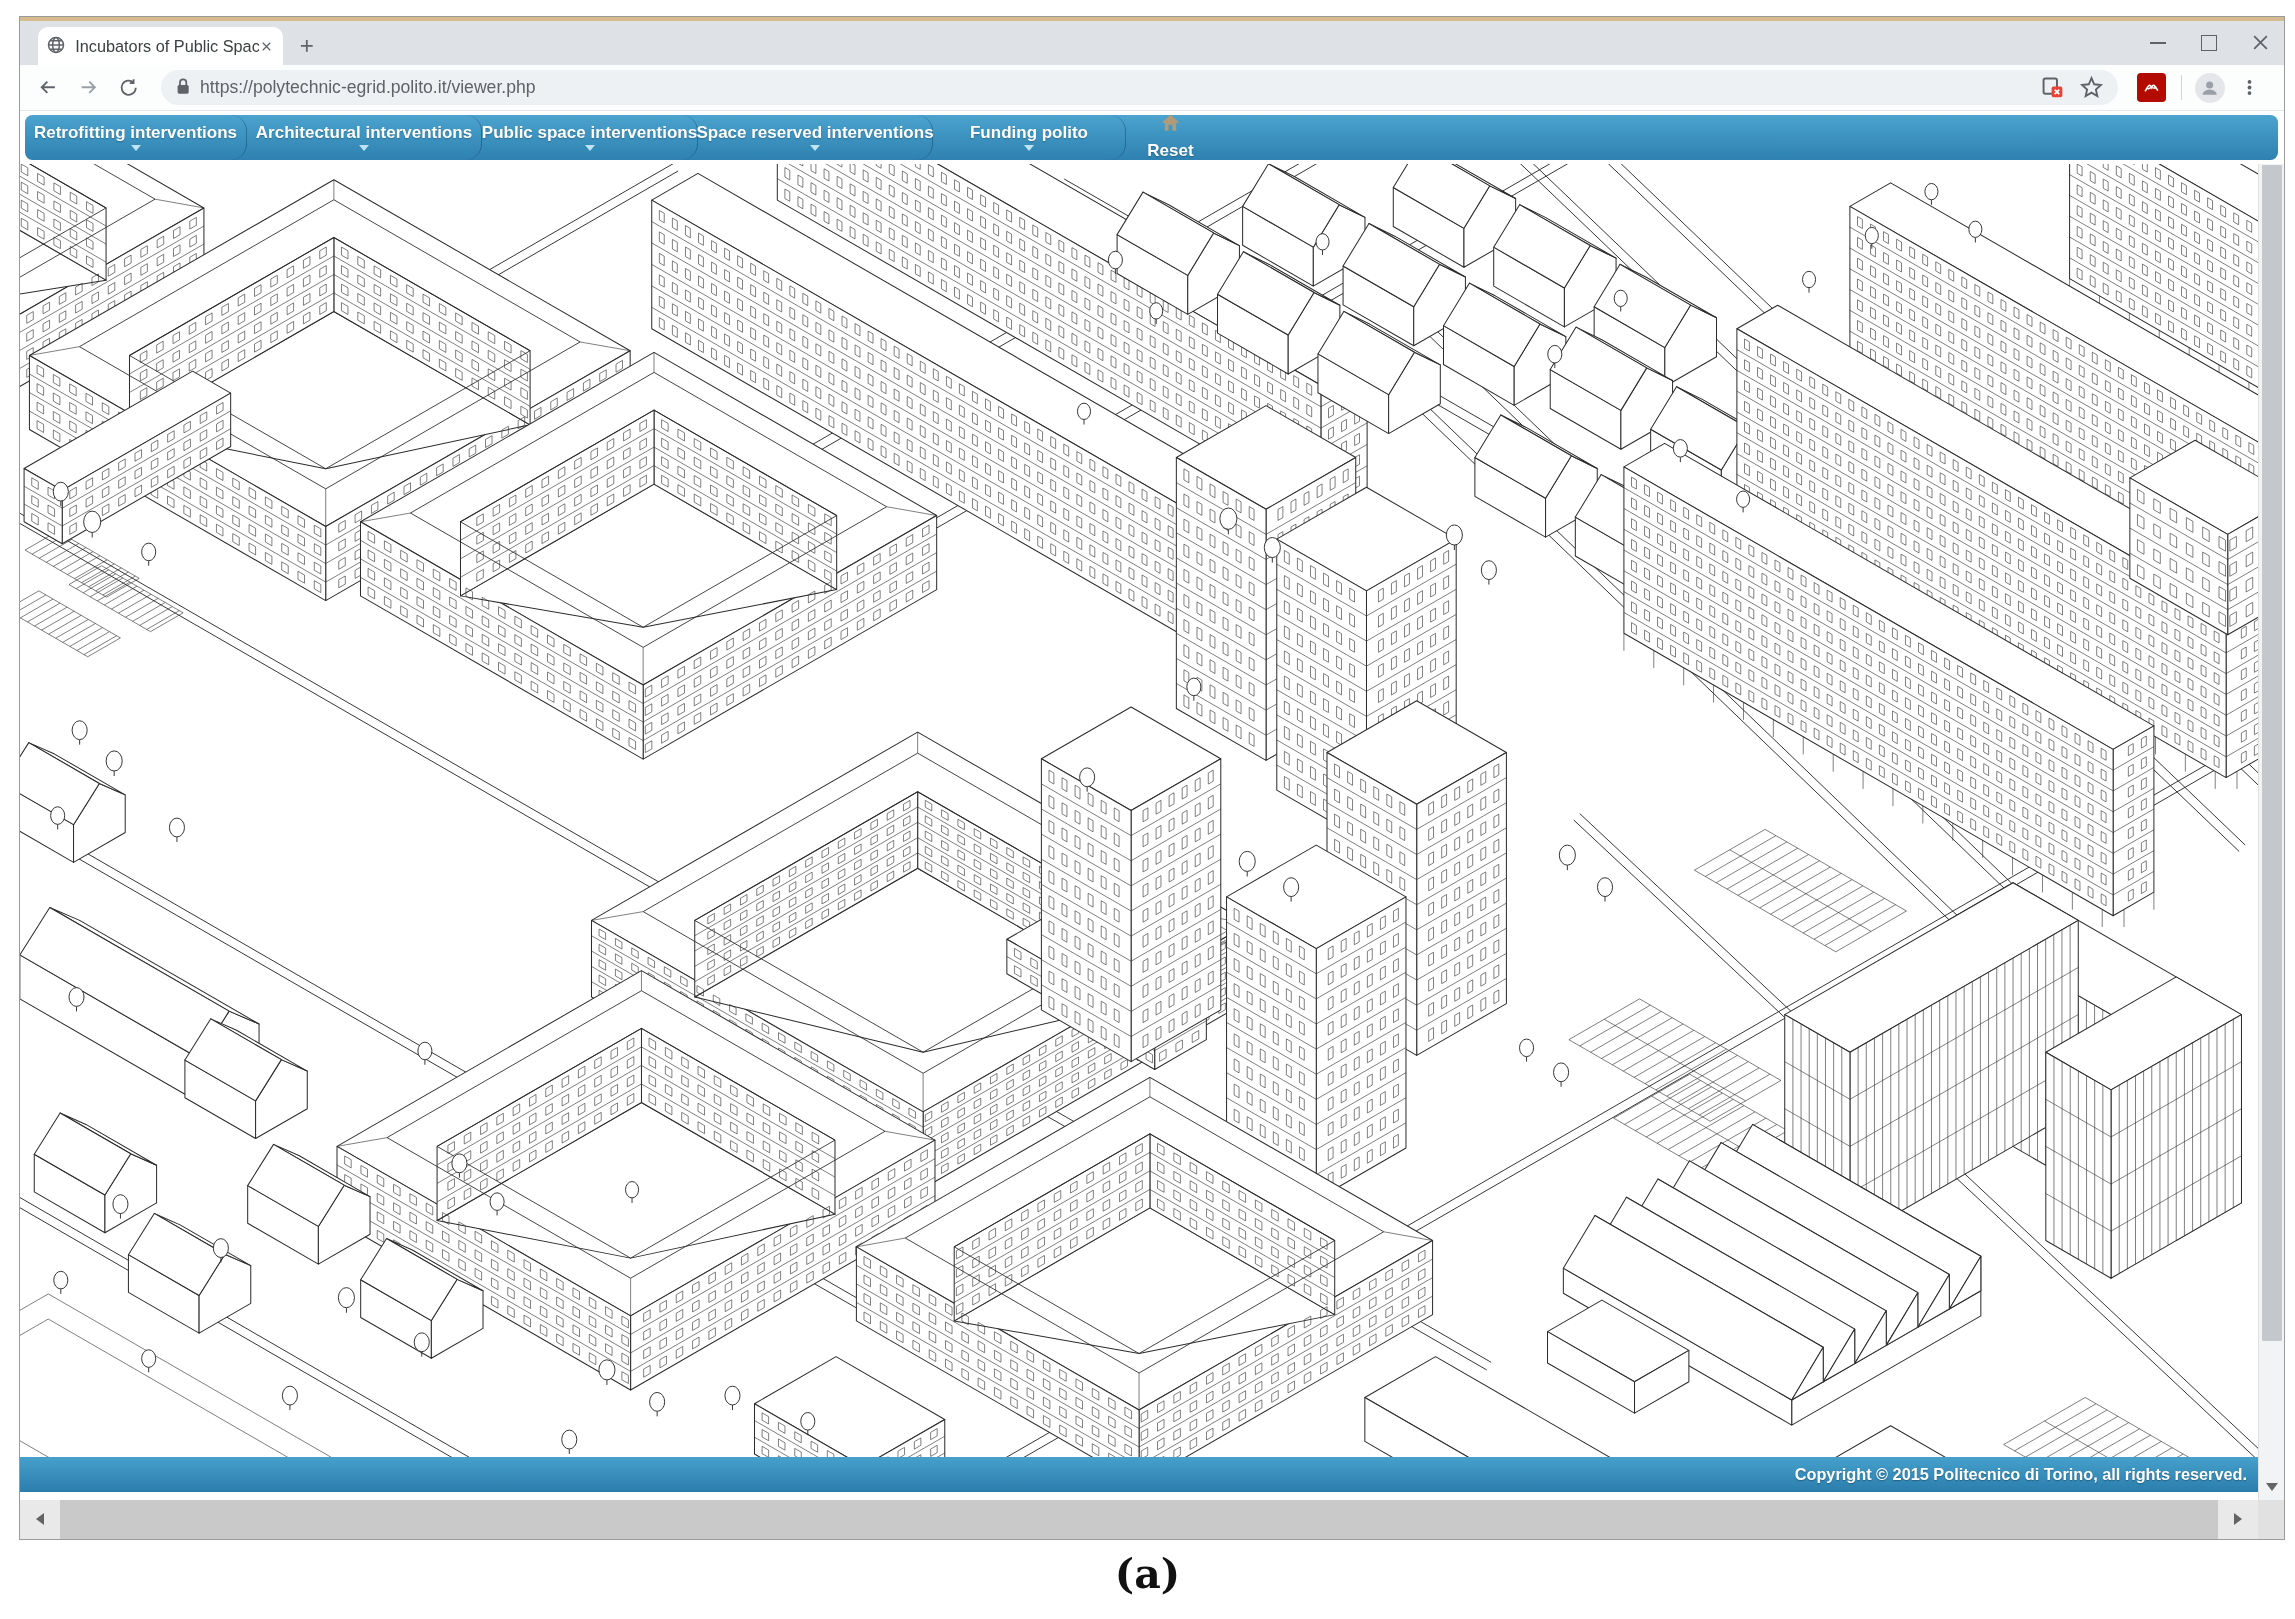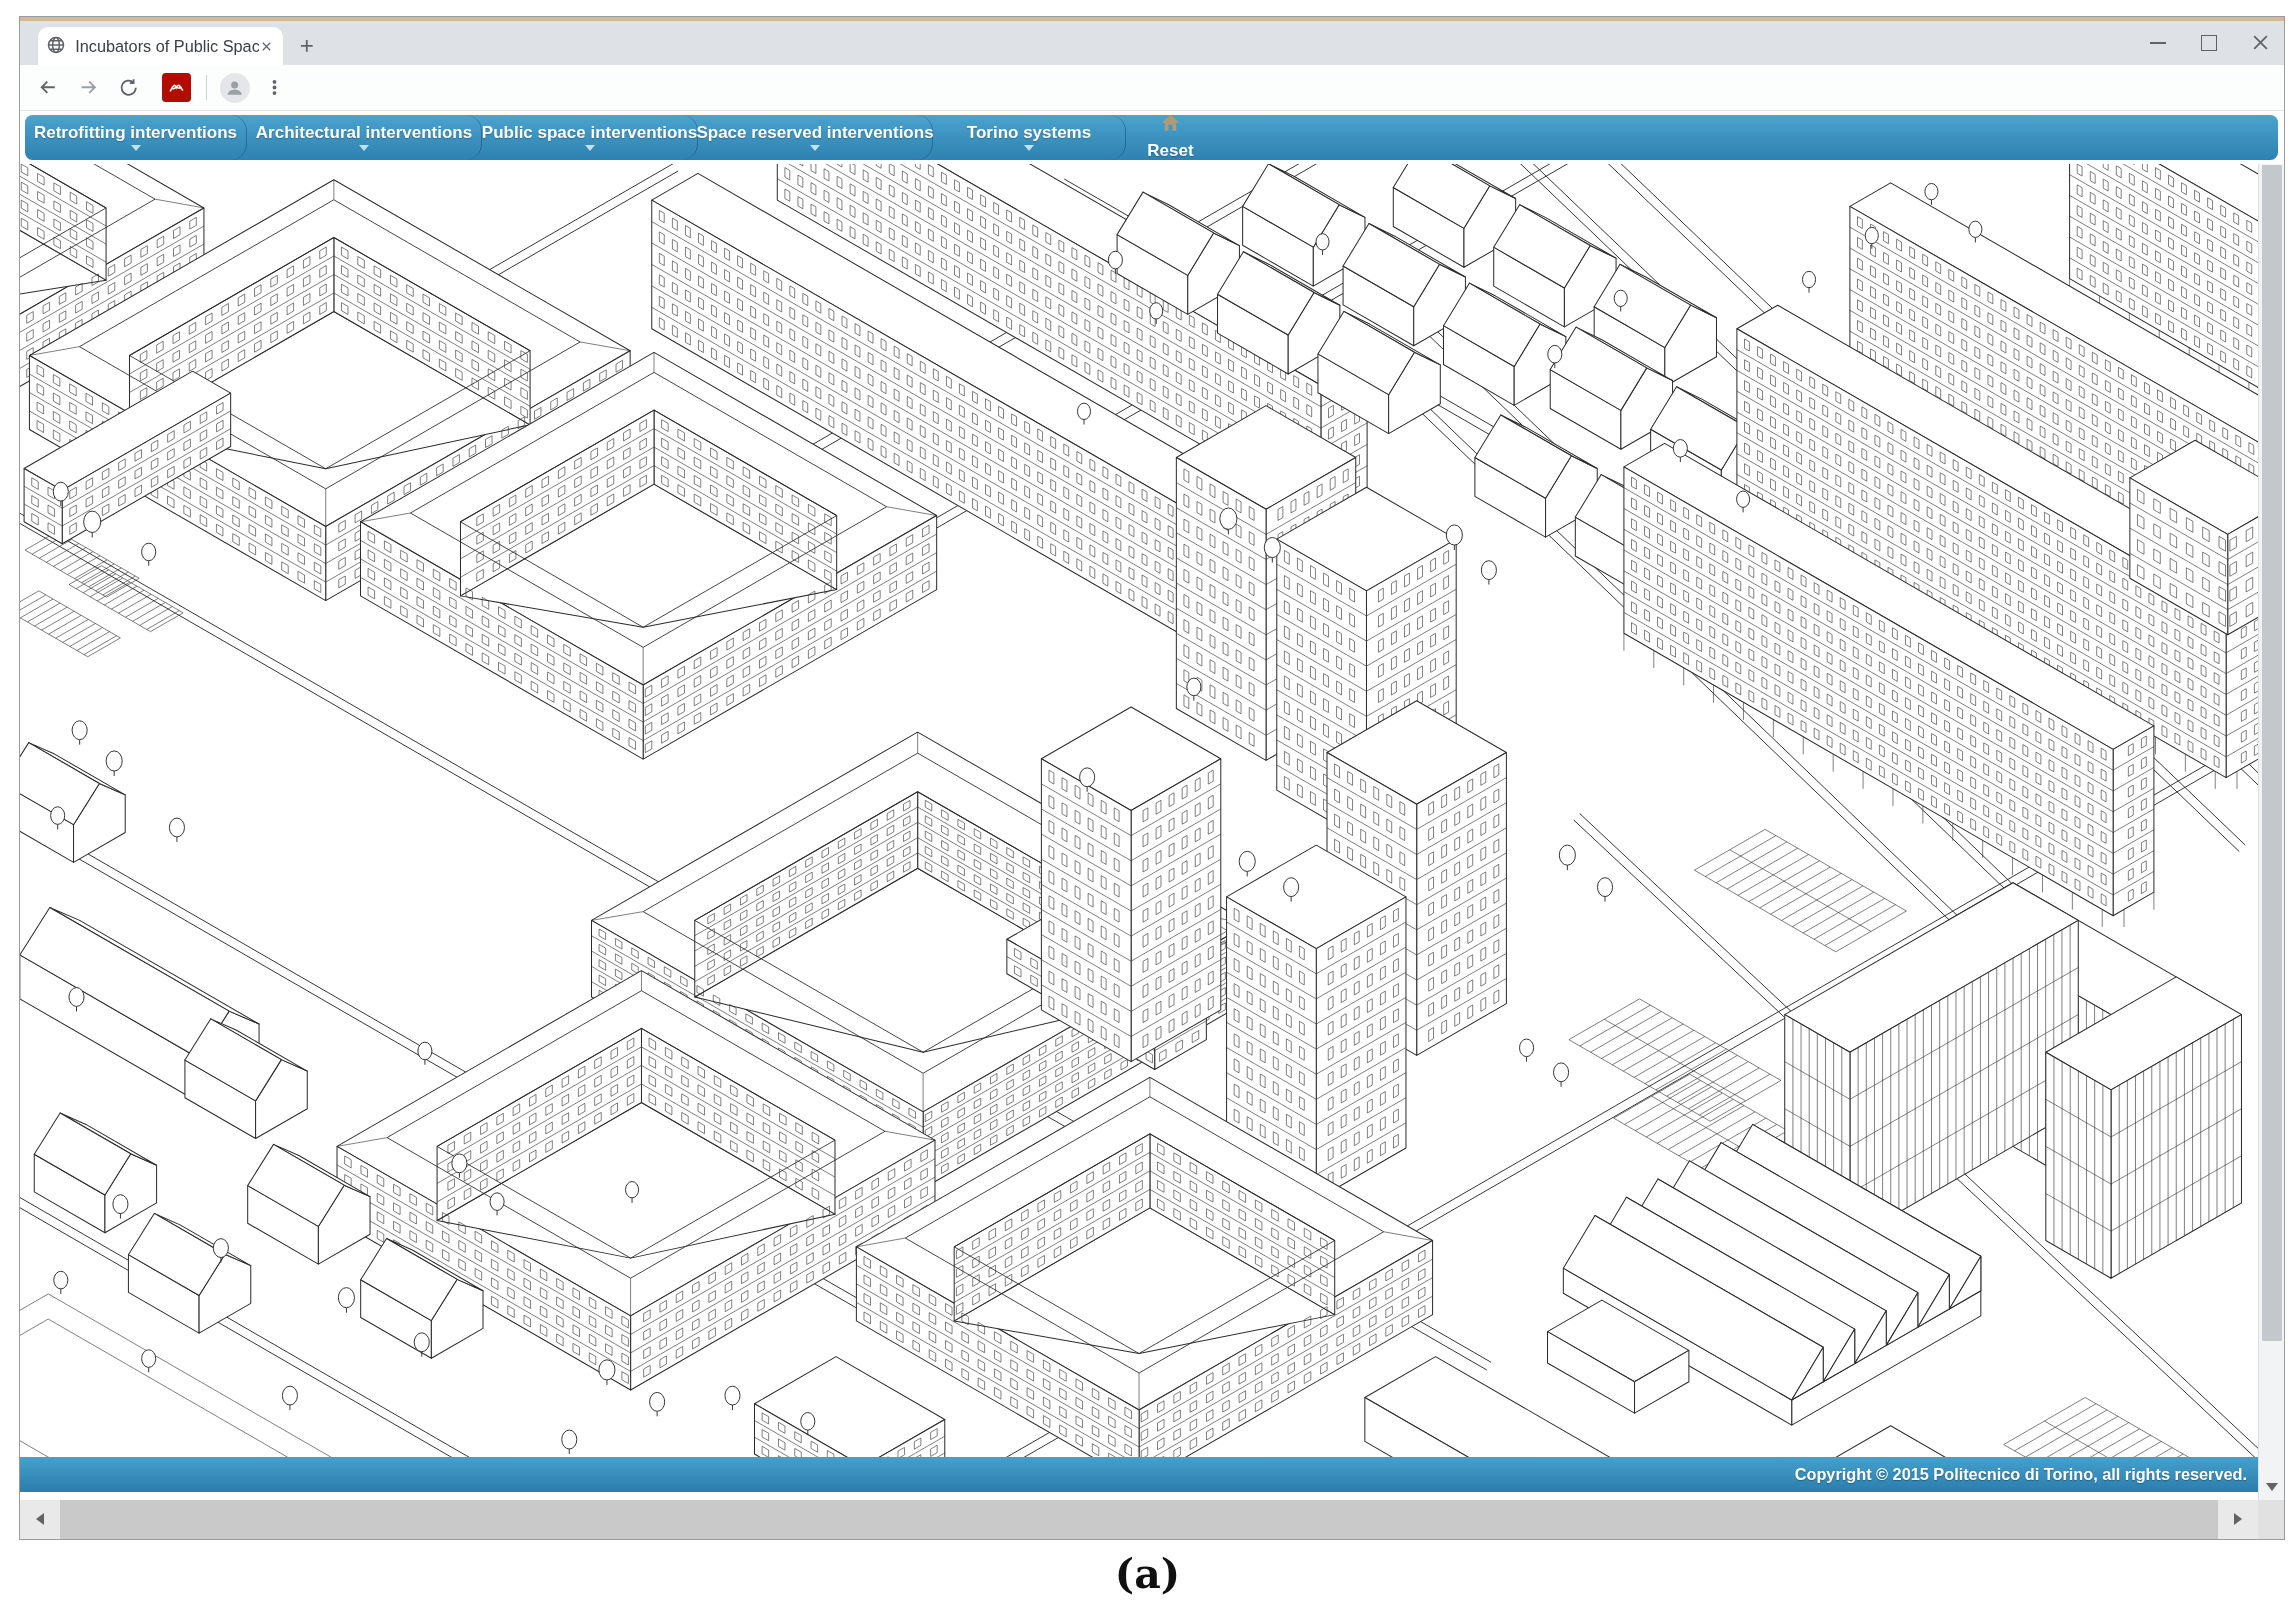--- a/index.html
+++ b/index.html
@@ -110,20 +110,41 @@
       <span class="navic">
         <svg width="22.6" height="22.6" viewBox="0 0 24 24" fill="none" stroke="#9aa0a6" stroke-width="2">
             <path d="M5 12 H19 M13 6 L19 12 L13 18"></path>
           </svg>
       </span>
       <span class="navic">
         <svg width="21.3" height="21.3" viewBox="0 0 24 24" fill="none" stroke="#5f6368" stroke-width="2">
             <path d="M20 12 A8 8 0 1 1 17.6 6.3 M17.6 2.5 V6.8 H13.3"></path>
           </svg>
       </span>
+      <div class="omnibox">
+        <span>
+          <svg width="16.3" height="19" viewBox="0 0 20 24" fill="#5f6368">
+              <rect x="3" y="10" width="14" height="11" rx="2"></rect>
+              <path d="M6 10 V7 a4 4 0 0 1 8 0 V10" fill="none" stroke="#5f6368" stroke-width="2.2"></path>
+            </svg>
+        </span>
+        <span class="url">https://polytechnic-egrid.polito.it/viewer.php</span>
+        <span class="pillic">
+          <svg width="25" height="25" viewBox="0 0 28 28">
+              <rect x="4" y="4" width="15" height="17" rx="2" fill="none" stroke="#5f6368" stroke-width="2.2"></rect>
+              <rect x="13" y="13" width="12" height="12" rx="2" fill="#e84335"></rect>
+              <path d="M16.5 16.5 L21.5 21.5 M21.5 16.5 L16.5 21.5" stroke="#fff" stroke-width="2"></path>
+            </svg>
+        </span>
+        <span class="pillic">
+          <svg width="25" height="25" viewBox="0 0 24 24" fill="none" stroke="#5f6368" stroke-width="1.8">
+              <path d="M12 3 L14.6 8.9 21 9.6 16.2 13.9 17.6 20.2 12 16.9 6.4 20.2 7.8 13.9 3 9.6 9.4 8.9 Z"></path>
+            </svg>
+        </span>
+      </div>
       <span class="adbadge">
         <svg width="19" height="19" viewBox="0 0 24 24" fill="none" stroke="#fff" stroke-width="2">
             <path d="M4 17 C8 9 10 7 12 12 C14 7 16 9 20 16 M7 14 C11 12 14 12 17 13"></path>
           </svg>
       </span>
       <span class="vsep"></span>
       <span class="avatar">
         <svg width="21.3" height="21.3" viewBox="0 0 24 24" fill="#9aa0a6">
             <circle cx="12" cy="9" r="4"></circle>
             <path d="M4 20 a8 6 0 0 1 16 0 Z"></path>
@@ -150,21 +171,21 @@
         </div>
         <div class="navitem" style="width:215px">
           <span class="navlabel">Public space interventions</span>
             <span class="caret"></span>
         </div>
         <div class="navitem" style="width:234px">
           <span class="navlabel">Space reserved interventions</span>
             <span class="caret"></span>
         </div>
         <div class="navitem" style="width:192px">
-          <span class="navlabel">Torino systems</span>
+          <span class="navlabel">Funding polito</span>
             <span class="caret"></span>
         </div>
         <div class="navitem resetitem">
           <span>
             <svg width="19" height="17.6" viewBox="0 0 20 18" fill="#b09a79">
                 <path d="M10 0.5 L19.5 9 H16 V17.5 H12 V11 H8 V17.5 H4 V9 H0.5 Z"></path>
               </svg>
           </span>
           <span class="navlabel">Reset</span>
         </div>

